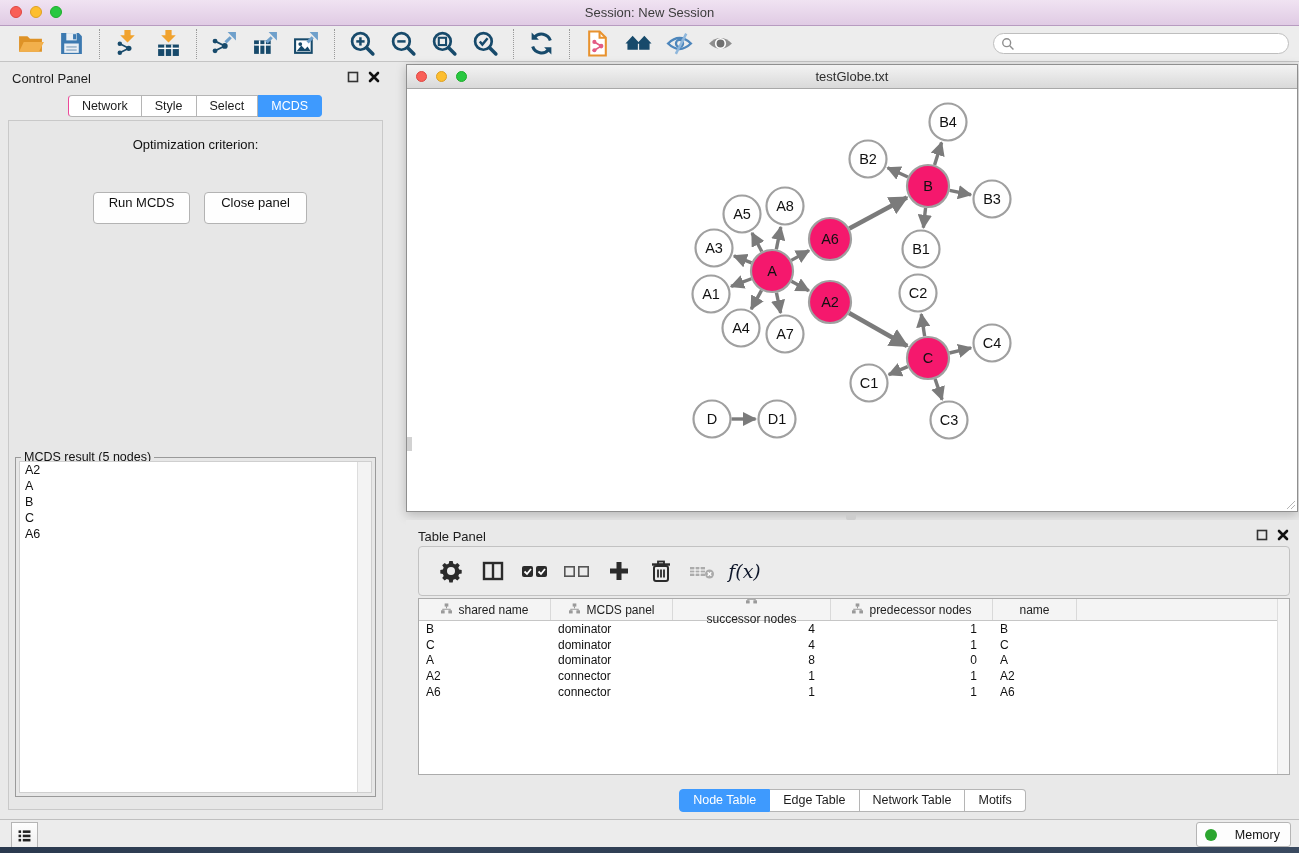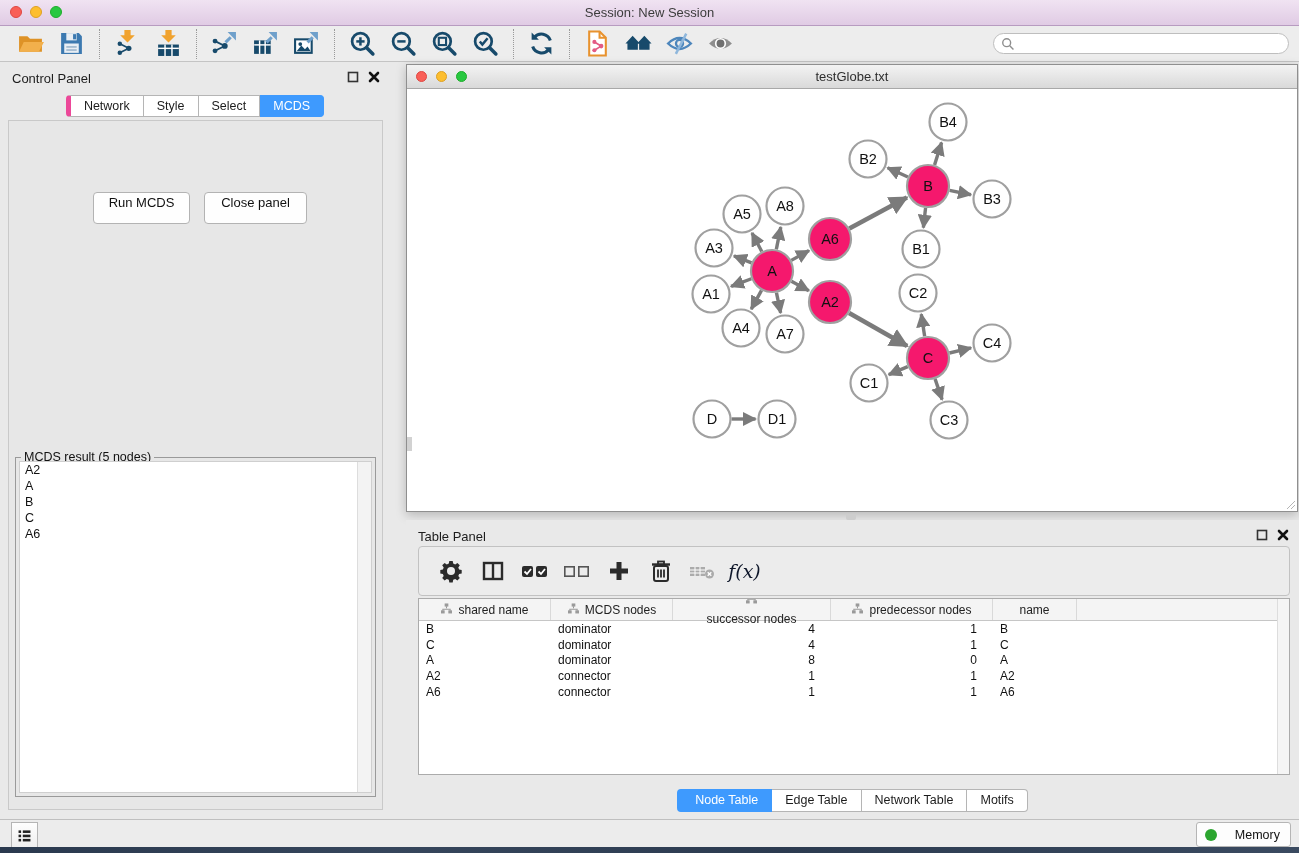--- a/index.html
+++ b/index.html
@@ -28,21 +28,21 @@
   .search input{border:none;outline:none;flex:1;font-size:12px;background:transparent;margin-left:4px;}
   
   .control-panel{position:absolute;top:62px;left:0;width:390px;bottom:38px;background:#E9E9E9;}
   .panel-title{position:absolute;left:12px;top:9px;font-size:13px;color:#1d1d1d;}
   .panel-controls{position:absolute;right:10px;top:9px;display:flex;gap:9px;align-items:center;}
   .panel-controls svg{width:12px;height:12px;}
   .cp-tabs{position:absolute;top:33px;left:0;width:100%;display:flex;justify-content:center;}
   .seg{display:flex;}
   .seg .tab{background:#fff;border:1px solid #B5B5B5;border-left:none;padding:0 13px;height:20px;
             line-height:20px;font-size:12.5px;color:#1c1c1c;cursor:default;}
-  .seg .tab:first-child{border-left:5px solid #ec4899;border-radius:4px 0 0 4px;}
+  .seg .tab:first-child{border-left:1px solid #ec4899;border-radius:4px 0 0 4px;}
   .seg .tab:last-child{border-radius:0 4px 4px 0;}
   .seg .tab.selected{background:#3E9AFE;color:#fff;border-color:#3E9AFE;}
   .cp-body{position:absolute;top:58px;left:8px;right:7px;bottom:5px;background:#E7E7E7;border:1px solid #C9C9C9;}
   .opt-label{position:absolute;top:16px;left:0;width:100%;text-align:center;font-size:13px;color:#111;}
   .dropdown{position:absolute;left:35px;top:38px;width:313px;height:22px;background:#fff;border:1px solid #B3B3B3;
             border-radius:4px;box-sizing:border-box;font-size:13px;line-height:20px;padding-left:8px;color:#111;}
   .stepper{position:absolute;right:0;top:-1px;bottom:-1px;width:19px;border-radius:0 4px 4px 0;
            background:linear-gradient(#7FB9FD,#2F83F7);display:flex;align-items:center;justify-content:center;}
   .stepper svg{width:9px;height:15px;}
   .btn{position:absolute;height:32px;background:#FEFEFE;border:1px solid #B3B3B3;border-radius:4px;
@@ -285,20 +285,21 @@
           <path d="M2 2l8 8M10 2l-8 8" stroke="#111" stroke-width="2.6" stroke-linecap="round"></path>
         </svg>
     </div>
     <div class="cp-tabs seg" id="cp-tabs">
         <div class="tab">Network</div>
         <div class="tab">Style</div>
         <div class="tab">Select</div>
         <div class="tab selected">MCDS</div>
       </div>
     <div class="cp-body">
+      <div class="opt-label">Optimization criterion:</div>
       <div class="btn" style="left:84px;top:71px;width:97px;">Run MCDS</div>
       <div class="btn" style="left:195px;top:71px;width:103px;">Close panel</div>
       <div class="result-group">
         <div class="result-legend">MCDS result (5 nodes)</div>
         <div class="result-list" id="mcds-result-list">
           <div class="result-scroll"></div>
         <div class="result-item">A2</div>
             <div class="result-item">A</div>
             <div class="result-item">B</div>
             <div class="result-item">C</div>
@@ -524,21 +525,21 @@
           </div>
           <div class="th" style="width: 122px;">
             <span><svg viewBox="0 0 14 12">
                 <path d="M7 3.5v2.2M3 8.5V6.8h8v1.7" stroke="#9a9a9a" fill="none" stroke-width="1.1"></path>
                 <g fill="#9a9a9a">
                   <rect x="5" y="0.5" width="4" height="3.4"></rect>
                   <rect x="1" y="8" width="4" height="3.4"></rect>
                   <rect x="9" y="8" width="4" height="3.4"></rect>
                 </g>
               </svg></span>
-            <span>MCDS nodes</span>
+            <span>MCDS panel</span>
           </div>
           <div class="th" style="width: 158px; flex-direction: column;">
             <span><svg viewBox="0 0 14 12">
                 <path d="M7 3.5v2.2M3 8.5V6.8h8v1.7" stroke="#9a9a9a" fill="none" stroke-width="1.1"></path>
                 <g fill="#9a9a9a">
                   <rect x="5" y="0.5" width="4" height="3.4"></rect>
                   <rect x="1" y="8" width="4" height="3.4"></rect>
                   <rect x="9" y="8" width="4" height="3.4"></rect>
                 </g>
               </svg></span>

